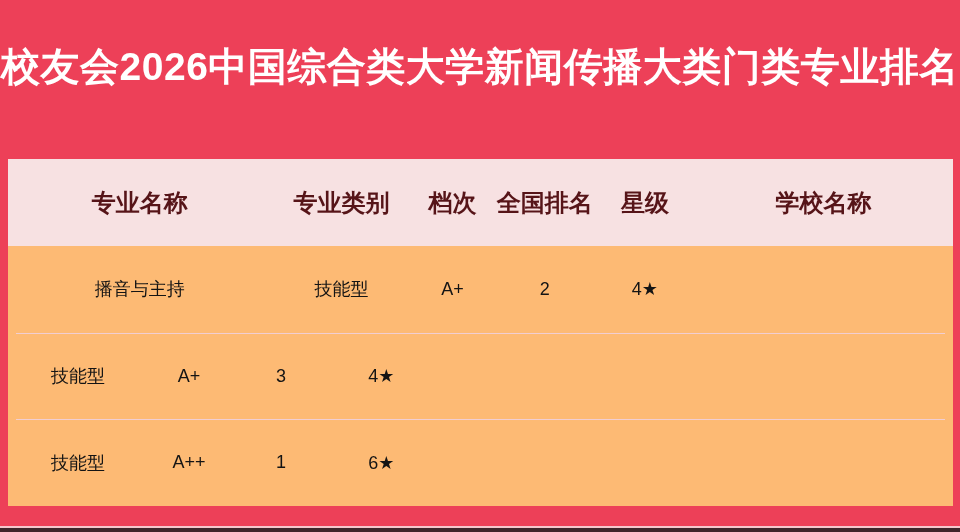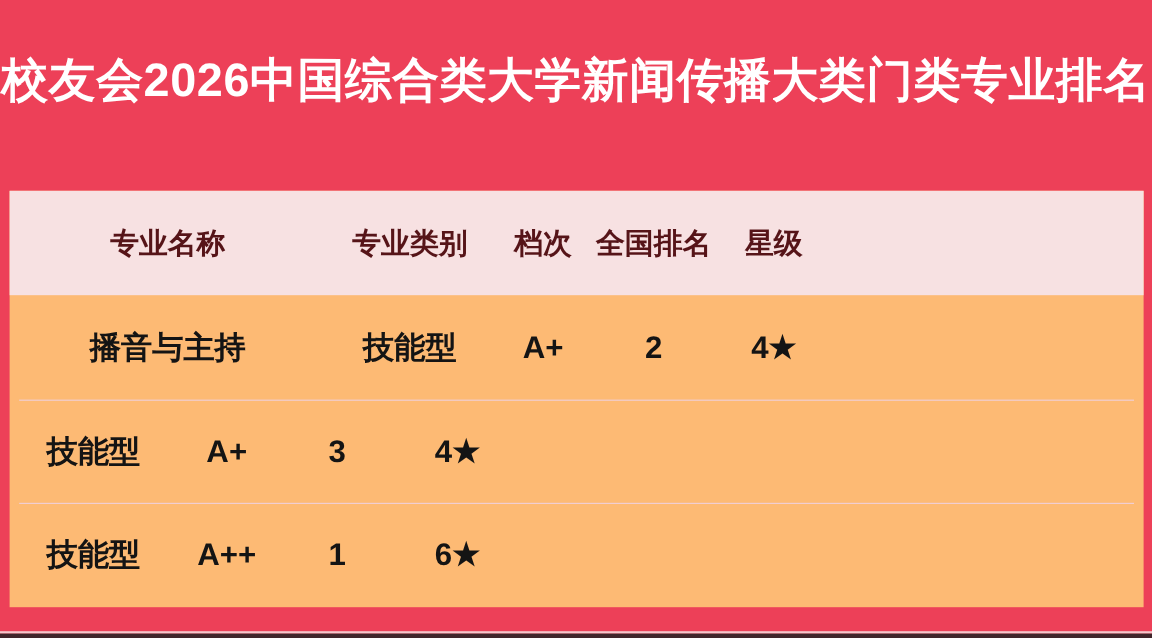--- a/index.html
+++ b/index.html
@@ -73,22 +73,22 @@
   }
   .row:not(:first-child)::before {
     content: "";
     position: absolute;
     top: 0; left: 8px; right: 8px;
     height: 1px;
     background: #f1ced2;
   }
   .row .cell {
     color: #141414;
-    font-size: 26px;
-    font-weight: 700;
+    font-size: 18px;
+    font-weight: 400;
   }
 
   .cell {
     display: flex;
     align-items: center;
     justify-content: center;
     text-align: center;
     white-space: nowrap;
     overflow: visible;
   }
@@ -141,20 +141,21 @@
   </div>
 
   <div class="table-panel">
 
     <div class="thead">
       <div class="cell col-1">专业名称</div>
       <div class="cell col-2">专业类别</div>
       <div class="cell col-3">档次</div>
       <div class="cell col-4">全国排名</div>
       <div class="cell col-5">星级</div>
+      <div class="cell col-6">学校名称</div>
     </div>
 
     <div class="tbody">
 
       <div class="row">
         <div class="cell col-1">播音与主持</div>
         <div class="cell col-2">技能型</div>
         <div class="cell col-3">A+</div>
         <div class="cell col-4">2</div>
         <div class="cell col-5">4★</div>

